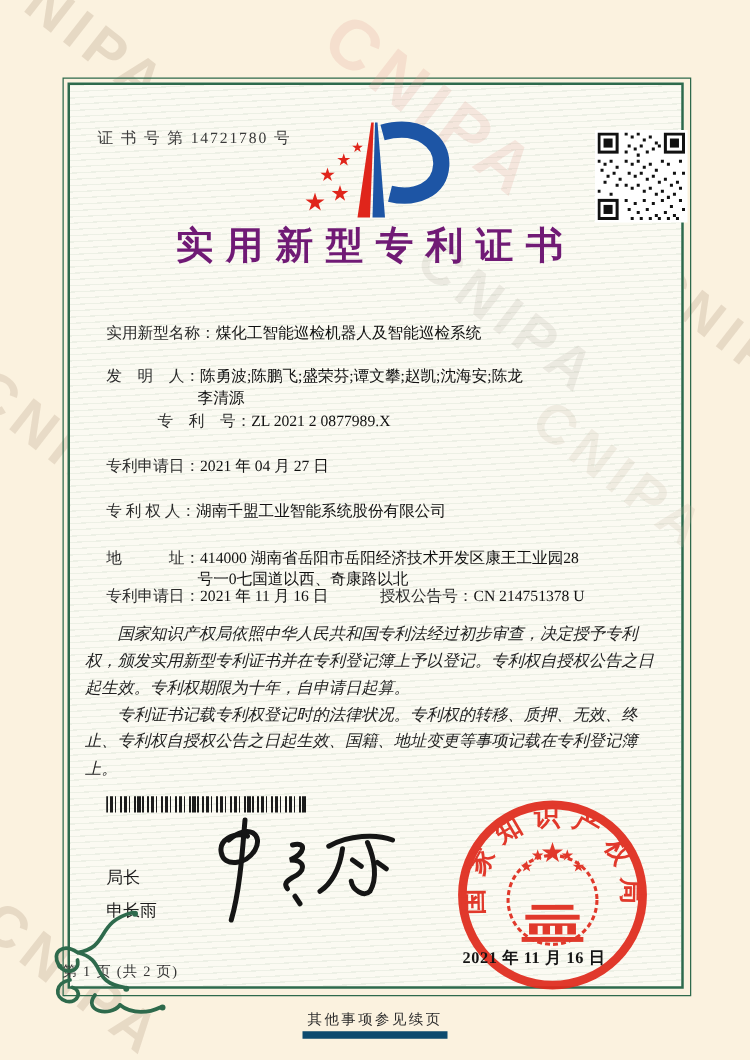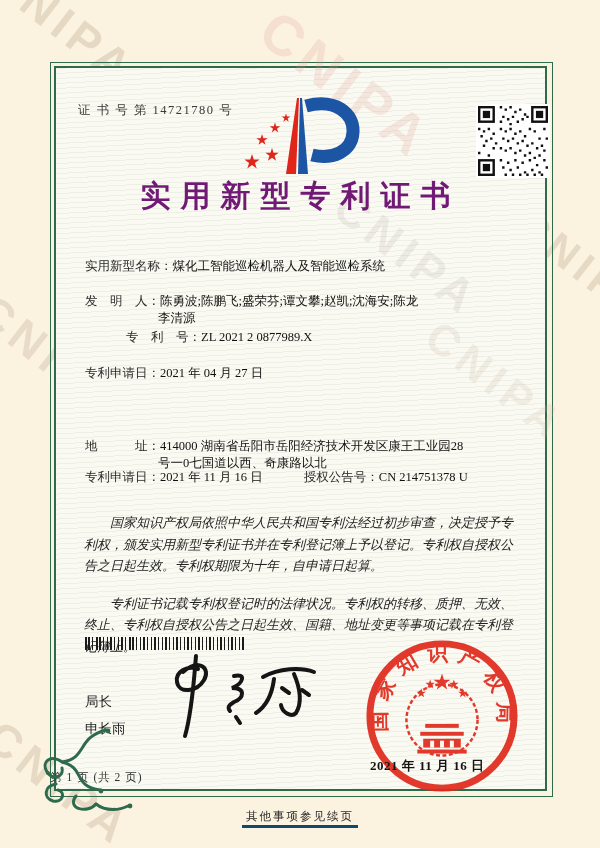--- a/index.html
+++ b/index.html
@@ -66,21 +66,21 @@
   .r-filing{top:365px;}
   .r-patentee{top:401px;}
   .r-address{top:438px;}
   .r-grant{top:469px;}
   .grant-second{margin-left:38px;}
   
   .body-paras{
     position:absolute;left:68px;top:496px;width:466px;z-index:4;
     font-size:13px;line-height:21.5px;color:#222;font-style:italic;
   }
-  .body-paras p{margin:16px;text-indent:2em;}
+  .body-paras p{margin:0;text-indent:2em;}
   
   .barcode{
     position:absolute;left:85px;top:637px;width:160px;height:13px;z-index:4;
     background:repeating-linear-gradient(90deg,
       #1b1b1b 0px,#1b1b1b 1.5px, transparent 1.5px,transparent 3px,
       #1b1b1b 3px,#1b1b1b 5.5px, transparent 5.5px,transparent 7px,
       #1b1b1b 7px,#1b1b1b 8px, transparent 8px,transparent 11px);
   }
   
   .director{
@@ -99,21 +99,21 @@
   .page-info{
     position:absolute;left:50px;top:770px;width:501px;z-index:4;
     text-align:left;font-size:11.5px;color:#333;letter-spacing:1px;
   }
   .ornament{position:absolute;left:36px;top:724px;width:100px;height:96px;z-index:6;}
   .continuation{
     position:absolute;left:0;top:806px;width:600px;z-index:4;text-align:center;
   }
   .continuation span{
     font-size:11.5px;color:#2c2c2c;letter-spacing:2px;
-    border-bottom:3px solid #0c4a6e;padding:0 4px 3px 4px;
+    border-bottom:6px solid #0c4a6e;padding:0 4px 3px 4px;
   }
 </style>
 </head>
 <body>
 
 <div class="page">
 
   <div class="wm wm-out w1">CNIPA</div>
   <div class="wm wm-in  w2">CNIPA</div>
   <div class="wm wm-out w3">CNIPA</div>
@@ -175,20 +175,23 @@
   </div>
   <div class="field-row r-inventors">
     <div><span class="field-label">发　明　人：</span><span class="field-value">陈勇波;陈鹏飞;盛荣芬;谭文攀;赵凯;沈海安;陈龙</span></div>
     <div class="cont-line"><span class="field-value">李清源</span></div>
   </div>
   <div class="field-row r-patno">
     <span class="field-label">专　利　号：</span><span class="field-value">ZL 2021 2 0877989.X</span>
   </div>
   <div class="field-row r-filing">
     <span class="field-label">专利申请日：</span><span class="field-value">2021 年 04 月 27 日</span>
+  </div>
+  <div class="field-row r-patentee">
+    <span class="field-label">专 利 权 人：</span><span class="field-value">湖南千盟工业智能系统股份有限公司</span>
   </div>
   <div class="field-row r-address">
     <div><span class="field-label">地　　　址：</span><span class="field-value">414000 湖南省岳阳市岳阳经济技术开发区康王工业园28</span></div>
     <div class="cont-line"><span class="field-value">号一0七国道以西、奇康路以北</span></div>
   </div>
   <div class="field-row r-grant">
     <span><span class="field-label">专利申请日：</span><span class="field-value">2021 年 11 月 16 日</span></span>
     <span class="grant-second"><span class="field-label">授权公告号：</span><span class="field-value">CN 214751378 U</span></span>
   </div>
 

